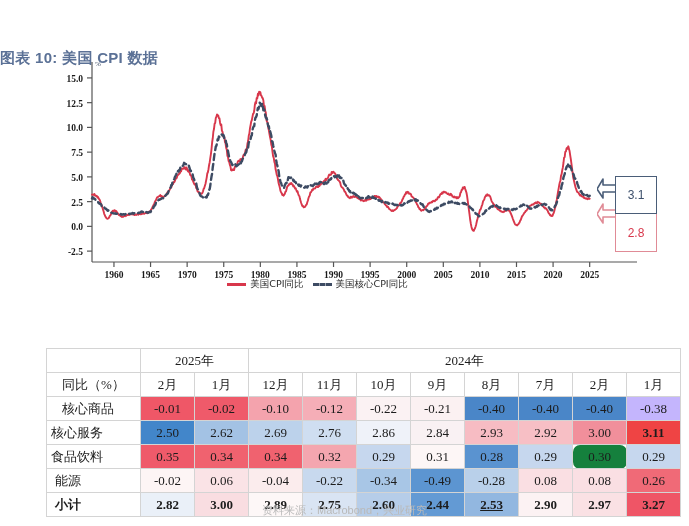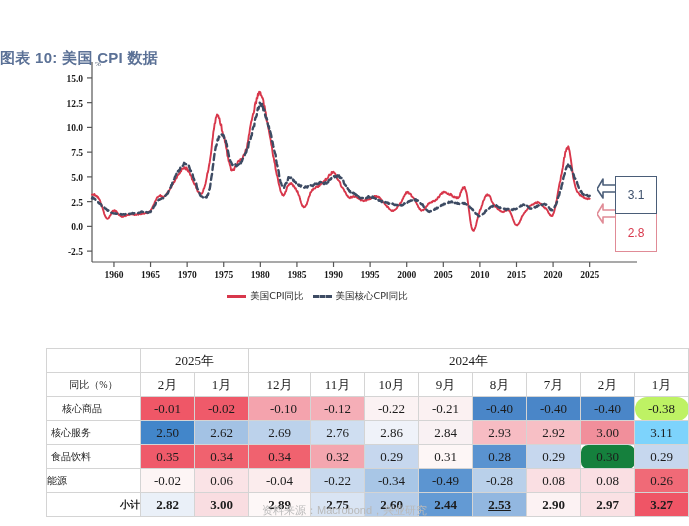--- a/index.html
+++ b/index.html
@@ -19,41 +19,41 @@
   .callout{
     width:42px;height:38px;box-sizing:border-box;
     display:flex;align-items:center;justify-content:center;
     font-size:12px;background:#ffffff;position:relative;
   }
   .callout.core{border:1.6px solid #4a5d78;color:#3c4f6b;}
   .callout.head{border:1.6px solid #e08b96;color:#d8374b;border-top:none;}
   .tail{position:absolute;left:0;top:0;}
   
   #legend{
-    position:absolute;left:0;top:238px;width:635px;
+    position:absolute;left:0;top:226px;width:635px;
     display:flex;justify-content:center;align-items:center;gap:9px;
     font-size:10px;color:#2b2b2b;
   }
   .lg-item{display:flex;align-items:center;gap:4px;}
   .swatch-solid{display:inline-block;width:19px;height:3px;background:#d8374b;}
   .swatch-dash{display:inline-block;width:19px;height:0;border-top:3px dashed #3d4b63;}
   .lg-label{font-family:"DejaVu Sans",sans-serif;font-size:9.5px;}
   
   #cpi-table{
     position:absolute;left:46px;top:348px;border-collapse:collapse;
     font-family:"Liberation Serif","DejaVu Serif",serif;
     table-layout:fixed;
   }
   #cpi-table td,#cpi-table th{
     border:1px solid #d4d4d4;
     font-weight:normal;font-size:13px;color:#1c1c1c;
     text-align:center;height:23px;padding:0;
     background:#ffffff;
   }
-  #cpi-table .lblcell{width:78px;text-align:center;font-size:10px;}
+  #cpi-table .lblcell{width:78px;text-align:center;font-size:13px;}
   #cpi-table .datacell{width:53px;}
   #cpi-table .corner{border-top:1px solid #d4d4d4;border-left:1px solid #d4d4d4;}
   #cpi-table tr.total td{font-weight:bold;}
   #cpi-table tr.total td.lblcell{font-weight:bold;}
   #source{
     position:absolute;left:0;top:503px;width:689px;text-align:center;
     font-size:11px;color:#b9b9b9;
   }
 </style>
 </head>
@@ -156,70 +156,70 @@
         <td class="datacell">7月</td>
         <td class="datacell">2月</td>
         <td class="datacell">1月</td>
       </tr>
   </thead>
   <tbody>
       <tr>
         <td class="lblcell" style="text-align: left; padding-left: 15px;">核心商品</td>
         <td class="datacell" style="background: rgb(239, 87, 103);">-0.01</td>
         <td class="datacell" style="background: rgb(239, 90, 106);">-0.02</td>
-        <td class="datacell" style="background: rgb(244, 163, 173); padding-left: 8px;">-0.10</td>
+        <td class="datacell" style="background: rgb(244, 163, 173);">-0.10</td>
         <td class="datacell" style="background: rgb(245, 174, 183);">-0.12</td>
         <td class="datacell" style="background: rgb(251, 242, 243);">-0.22</td>
         <td class="datacell" style="background: rgb(251, 241, 242);">-0.21</td>
         <td class="datacell" style="background: rgb(74, 134, 200);">-0.40</td>
         <td class="datacell" style="background: rgb(74, 134, 200);">-0.40</td>
         <td class="datacell" style="background: rgb(74, 134, 200);">-0.40</td>
-        <td class="datacell" style="background: #bef264; border-radius: 12px;">-0.38</td>
+        <td class="datacell" style="background: #c4b5fd;">-0.38</td>
       </tr>
       <tr>
         <td class="lblcell" style="text-align: left; padding-left: 4px;">核心服务</td>
         <td class="datacell" style="background: rgb(66, 134, 202);">2.50</td>
         <td class="datacell" style="background: rgb(163, 194, 228);">2.62</td>
         <td class="datacell" style="background: rgb(188, 210, 235);">2.69</td>
         <td class="datacell" style="background: rgb(207, 222, 241); margin-left: 7px;">2.76</td>
         <td class="datacell" style="background: rgb(239, 242, 249);">2.86</td>
         <td class="datacell" style="background: rgb(249, 241, 243);">2.84</td>
         <td class="datacell" style="background: rgb(247, 188, 195);">2.93</td>
         <td class="datacell" style="background: rgb(247, 191, 197);">2.92</td>
         <td class="datacell" style="background: rgb(241, 143, 155);">3.00</td>
-        <td class="datacell" style="background: #7dd3fc;">3.11</td>
+        <td class="datacell" style="background: #ef4444; font-weight: bold;">3.11</td>
       </tr>
       <tr>
         <td class="lblcell" style="text-align: left; padding-left: 4px;">食品饮料</td>
         <td class="datacell" style="background: rgb(239, 90, 106);">0.35</td>
         <td class="datacell" style="background: rgb(240, 98, 111);">0.34</td>
         <td class="datacell" style="background: rgb(240, 98, 111);">0.34</td>
         <td class="datacell" style="background: rgb(244, 166, 175);">0.32</td>
         <td class="datacell" style="background: rgb(198, 215, 238);">0.29</td>
         <td class="datacell" style="background: rgb(253, 246, 246);">0.31</td>
         <td class="datacell" style="background: rgb(90, 147, 208);">0.28</td>
         <td class="datacell" style="background: rgb(198, 215, 238);">0.29</td>
         <td class="datacell" style="background: #15803d; border-radius: 7px;">0.30</td>
         <td class="datacell" style="background: rgb(198, 215, 238);">0.29</td>
       </tr>
       <tr>
-        <td class="lblcell" style="text-align: left; padding-left: 0;">能源</td>
+        <td class="lblcell" style="text-align: left; padding-left: 8px;">能源</td>
         <td class="datacell" style="background: rgb(253, 245, 245);">-0.02</td>
         <td class="datacell" style="background: rgb(250, 227, 230);">0.06</td>
         <td class="datacell" style="background: rgb(251, 236, 237);">-0.04</td>
         <td class="datacell" style="background: rgb(200, 217, 238);">-0.22</td>
         <td class="datacell" style="background: rgb(168, 198, 230);">-0.34</td>
         <td class="datacell" style="background: rgb(92, 149, 209);">-0.49</td>
         <td class="datacell" style="background: rgb(185, 208, 234);">-0.28</td>
         <td class="datacell" style="background: rgb(250, 223, 227);">0.08</td>
         <td class="datacell" style="background: rgb(250, 223, 227);">0.08</td>
         <td class="datacell" style="background: rgb(240, 106, 119);">0.26</td>
       </tr>
       <tr class="total">
-        <td class="lblcell" style="text-align: right; padding-left: 8px; font-family: Liberation Mono, monospace;">小计</td>
+        <td class="lblcell" style="text-align: left; padding-left: 8px; font-family: Liberation Mono, monospace;">小计</td>
         <td class="datacell" style="background: rgb(234, 240, 248);">2.82</td>
         <td class="datacell" style="background: rgb(249, 221, 225);">3.00</td>
         <td class="datacell" style="background: rgb(253, 247, 247);">2.89</td>
         <td class="datacell" style="background: rgb(217, 228, 243);">2.75</td>
         <td class="datacell" style="background: rgb(182, 205, 233);">2.60</td>
         <td class="datacell" style="background: rgb(99, 154, 212);">2.44</td>
         <td class="datacell" style="background: rgb(146, 183, 224); text-decoration: underline;">2.53</td>
         <td class="datacell" style="background: rgb(252, 242, 243);">2.90</td>
         <td class="datacell" style="background: rgb(250, 225, 228);">2.97</td>
         <td class="datacell" style="background: rgb(239, 85, 102);">3.27</td>

